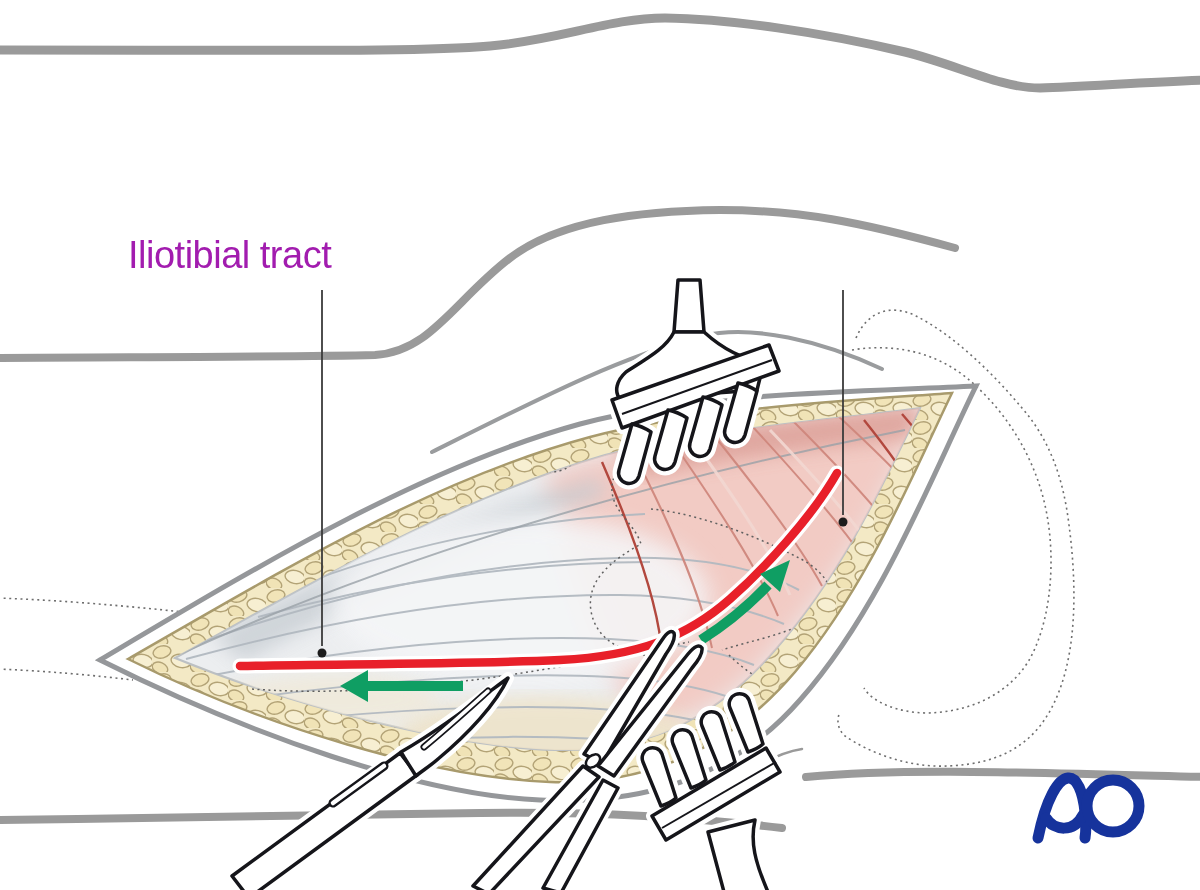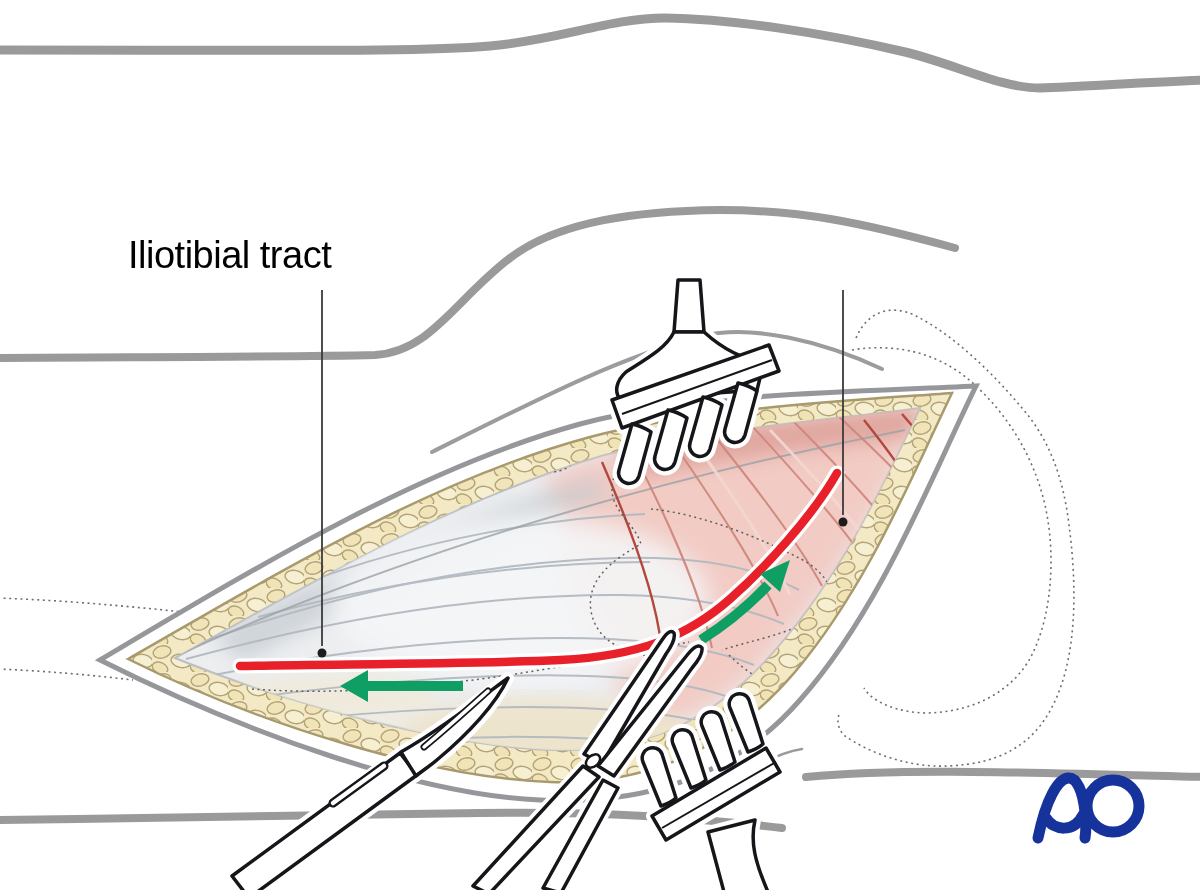--- a/index.html
+++ b/index.html
@@ -1,19 +1,19 @@
 <!DOCTYPE html>
 <html><head>
 <meta charset="utf-8">
 <style>
   html,body{margin:0;padding:0;background:#fff;}
   .stage{position:relative;width:1200px;height:890px;background:#fff;overflow:hidden;
          font-family:"Liberation Sans",sans-serif;}
   .stage svg{position:absolute;left:0;top:0;}
-  .fig-label{position:absolute;color:#000000;font-size:38px;letter-spacing:-0.5px;
+  .fig-label{position:absolute;color:#a21caf;font-size:38px;letter-spacing:-0.5px;
              white-space:nowrap;line-height:1;}
   #label-iliotibial{left:128px;top:236px;}
   #label-gluteus{left:653px;top:236px;}
   .sr-logo{position:absolute;left:1035px;top:775px;width:110px;height:66px;
            color:transparent;overflow:hidden;font-size:10px;}
 </style>
 </head>
 <body>
 
 <div class="stage">

